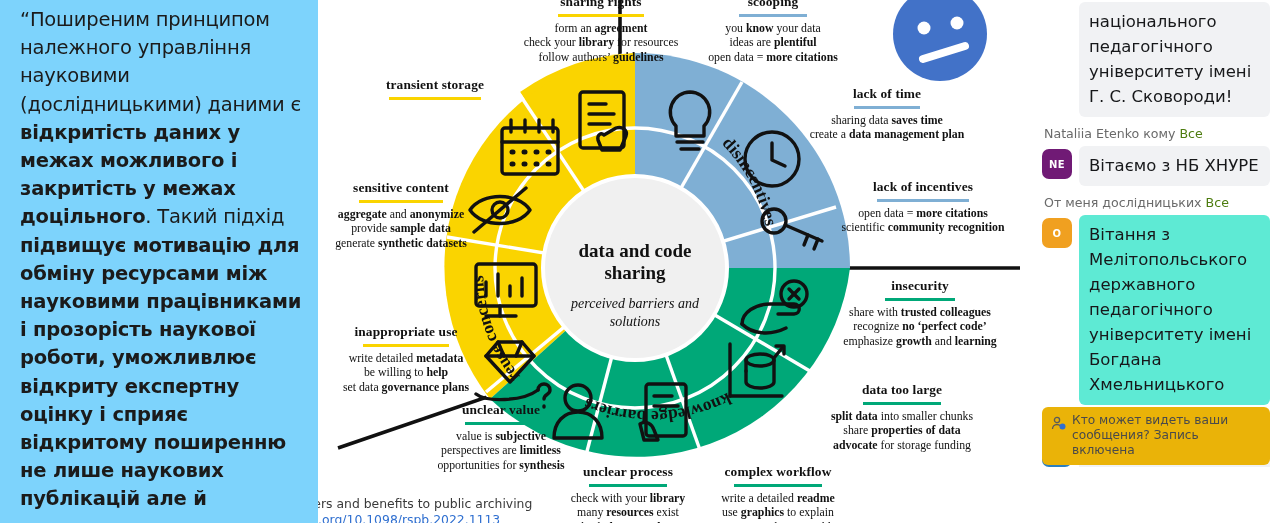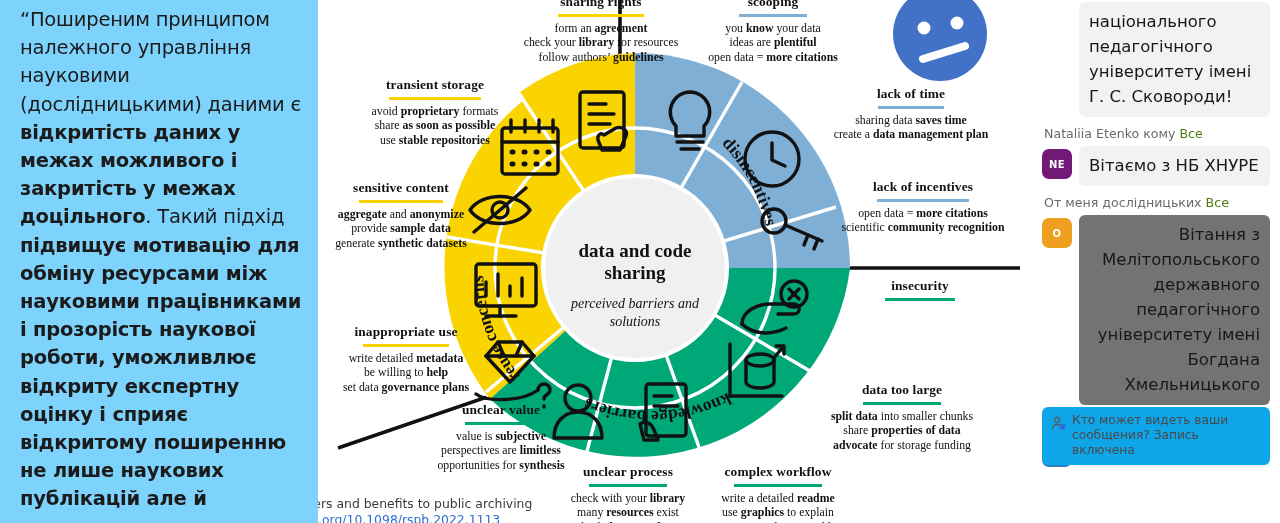--- a/index.html
+++ b/index.html
@@ -38,23 +38,23 @@
     font-family:"DejaVu Sans","Liberation Sans",sans-serif; }
   .msg{ margin-bottom:9px; }
   .meta{ font-size:12.6px; color:#6a6a6a; margin:0 0 4px 2px; line-height:16px; }
   .meta .all{ color:#4d7c0f; }
   .row{ display:flex; align-items:flex-start; gap:7px; }
   .av{ width:30px; height:30px; border-radius:7px; flex:0 0 30px;
     display:flex; align-items:center; justify-content:center;
     color:#fff; font-size:10px; font-weight:600; letter-spacing:.4px; margin-top:3px; }
   .bub{ border-radius:6px; padding:7px 10px 8px 10px; font-size:16.5px;
     line-height:25px; color:#17181a; flex:1 1 auto; }
-  .bub.in{ background:#f1f2f4; } .bub.out{ background:#737373;text-align:right; }
+  .bub.in{ background:#f1f2f4; } .bub.out{ background:#5eead4; }
   .bub.noav{ margin-left:37px; }
-  .notice{ position:absolute; left:8px; right:10px; bottom:2px; background:#0ea5e9;
+  .notice{ position:absolute; left:8px; right:10px; bottom:2px; background:#eab308;
     border-radius:6px; padding:6px 8px 7px 30px; font-size:12.2px; line-height:15px;
     color:#4a4a4a; }
   .notice .ic{ position:absolute; left:9px; top:9px; width:16px; height:16px; }
 </style>
 </head>
 <body>
 
 <div id="root">
 
   <section class="quote-panel">
@@ -252,28 +252,23 @@
       <div>
           <div class="ln">you <b>know</b> your data</div>
           <div class="ln">ideas are <b>plentiful</b></div>
           <div class="ln">open data = <b>more citations</b></div>
         </div>
     </div>
 
     <div class="blk" style="left:38px; top:83px; width:214px;">
       <div class="hd">transient storage</div>
       <div class="ul ul-y" style="width:92px"></div>
-      <div>
-          <div class="ln">avoid <b>proprietary</b> formats</div>
-          <div class="ln">share <b>as soon as possible</b></div>
-          <div class="ln">use <b>stable repositories</b></div>
-        </div>
-    </div>
-
-    <div class="blk" style="left:508px; top:92px; width:226px;">
+    </div>
+
+    <div class="blk" style="left:484px; top:92px; width:226px;">
       <div class="hd">lack of time</div>
       <div class="ul ul-b" style="width:66px"></div>
       <div>
           <div class="ln">sharing data <b>saves time</b></div>
           <div class="ln">create a <b>data management plan</b></div>
         </div>
     </div>
 
     <div class="blk" style="left:9px; top:186px; width:204px;">
       <div class="hd">sensitive content</div>
@@ -300,20 +295,25 @@
       <div>
           <div class="ln">write detailed <b>metadata</b></div>
           <div class="ln">be willing to <b>help</b></div>
           <div class="ln">set data <b>governance plans</b></div>
         </div>
     </div>
 
     <div class="blk" style="left:516px; top:284px; width:228px;">
       <div class="hd">insecurity</div>
       <div class="ul ul-g" style="width:70px"></div>
+      <div>
+          <div class="ln">share with <b>trusted colleagues</b></div>
+          <div class="ln">recognize <b>no ‘perfect code’</b></div>
+          <div class="ln">emphasize <b>growth</b> and <b>learning</b></div>
+        </div>
     </div>
 
     <div class="blk" style="left:108px; top:408px; width:206px;">
       <div class="hd">unclear value</div>
       <div class="ul ul-g" style="width:72px"></div>
       <div>
           <div class="ln">value is <b>subjective</b></div>
           <div class="ln">perspectives are <b>limitless</b></div>
           <div class="ln">opportunities for <b>synthesis</b></div>
         </div>

